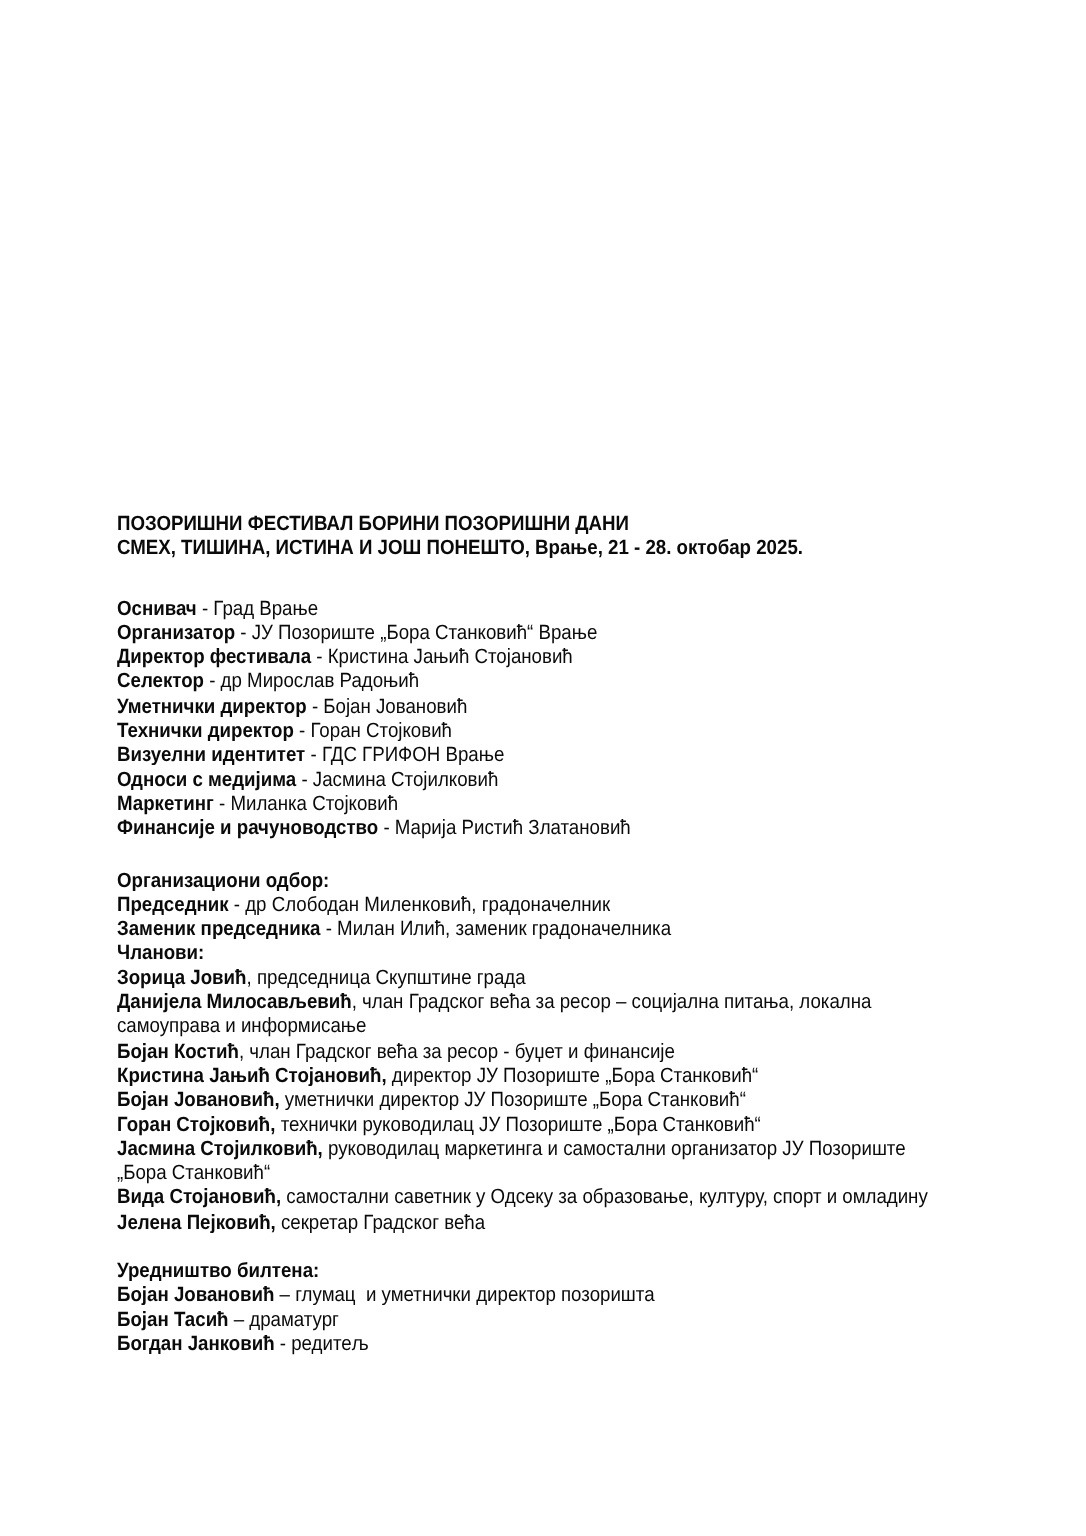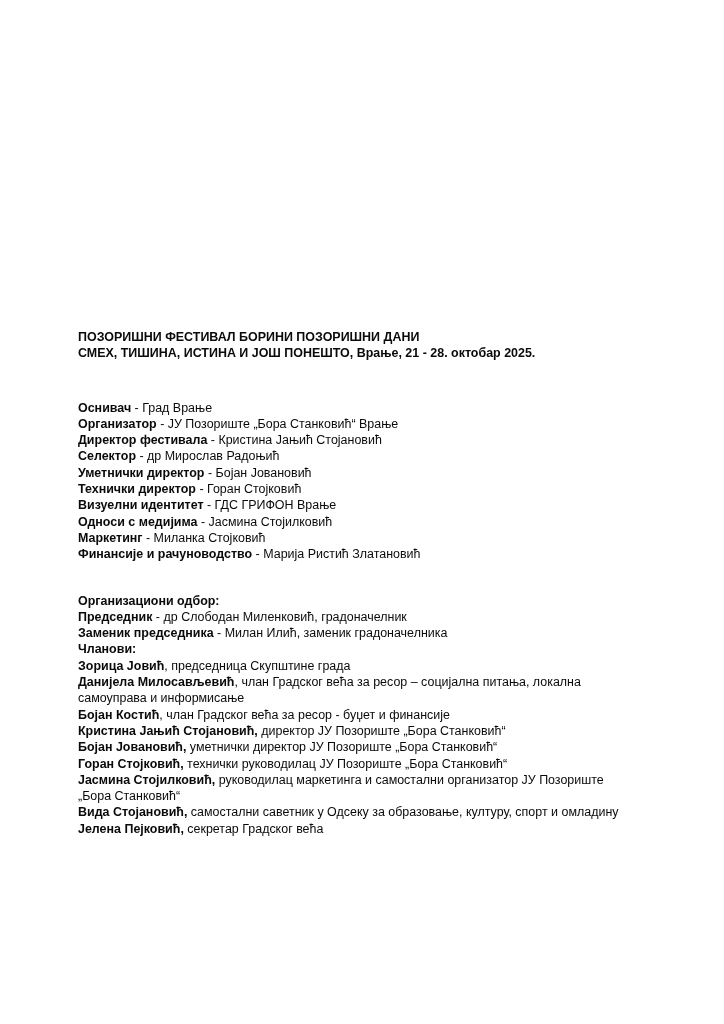--- a/index.html
+++ b/index.html
@@ -7,34 +7,34 @@
     position:relative;
     width:724px;height:1024px;
     margin:0 auto;
     background:#ffffff;
     overflow:hidden;
     font-family:"Liberation Sans","DejaVu Sans",sans-serif;
     color:#0a0a0a;
   }
   .content{
     position:absolute;
-    left:78px;top:329px;
+    left:78px;top:341px;
     width:620px;
   }
   .line{
     font-size:13.7px;
     line-height:16.3px;
     white-space:pre;
     transform:scaleX(0.91);
     transform-origin:0 50%;
     font-weight:400;
   }
   .b{font-weight:700;}
-  .sec-credits{margin-top:38px;}
-  .sec-board{margin-top:30px;}
+  .sec-credits{margin-top:24px;}
+  .sec-board{margin-top:18px;}
   .sec-members{margin-top:0;}
   .sec-editorial{margin-top:16px;}
 </style>
 </head>
 <body>
 
 <div class="page">
   <div class="content">
 
     <div class="sec-title">
@@ -95,15 +95,25 @@
         <div class="line"><span class="b">Јасмина Стојилковић,</span><span> руководилац маркетинга и самостални организатор ЈУ Позориште</span></div>
 
         <div class="line"><span class="b"></span><span>„Бора Станковић“</span></div>
 
         <div class="line"><span class="b">Вида Стојановић,</span><span> самостални саветник у Одсеку за образовање, културу, спорт и омладину</span></div>
 
         <div class="line"><span class="b">Јелена Пејковић,</span><span> секретар Градског већа</span></div>
 
     </div>
 
+    <div class="sec-editorial">
+      <div class="line b">Уредништво билтена:</div>
+
+        <div class="line"><span class="b">Бојан Јовановић</span><span> – глумац  и уметнички директор позоришта</span></div>
+
+        <div class="line"><span class="b">Бојан Тасић</span><span> – драматург</span></div>
+
+        <div class="line"><span class="b">Богдан Јанковић</span><span> - редитељ</span></div>
+
+    </div>
 
   </div>
 </div>
 
 </body></html>

